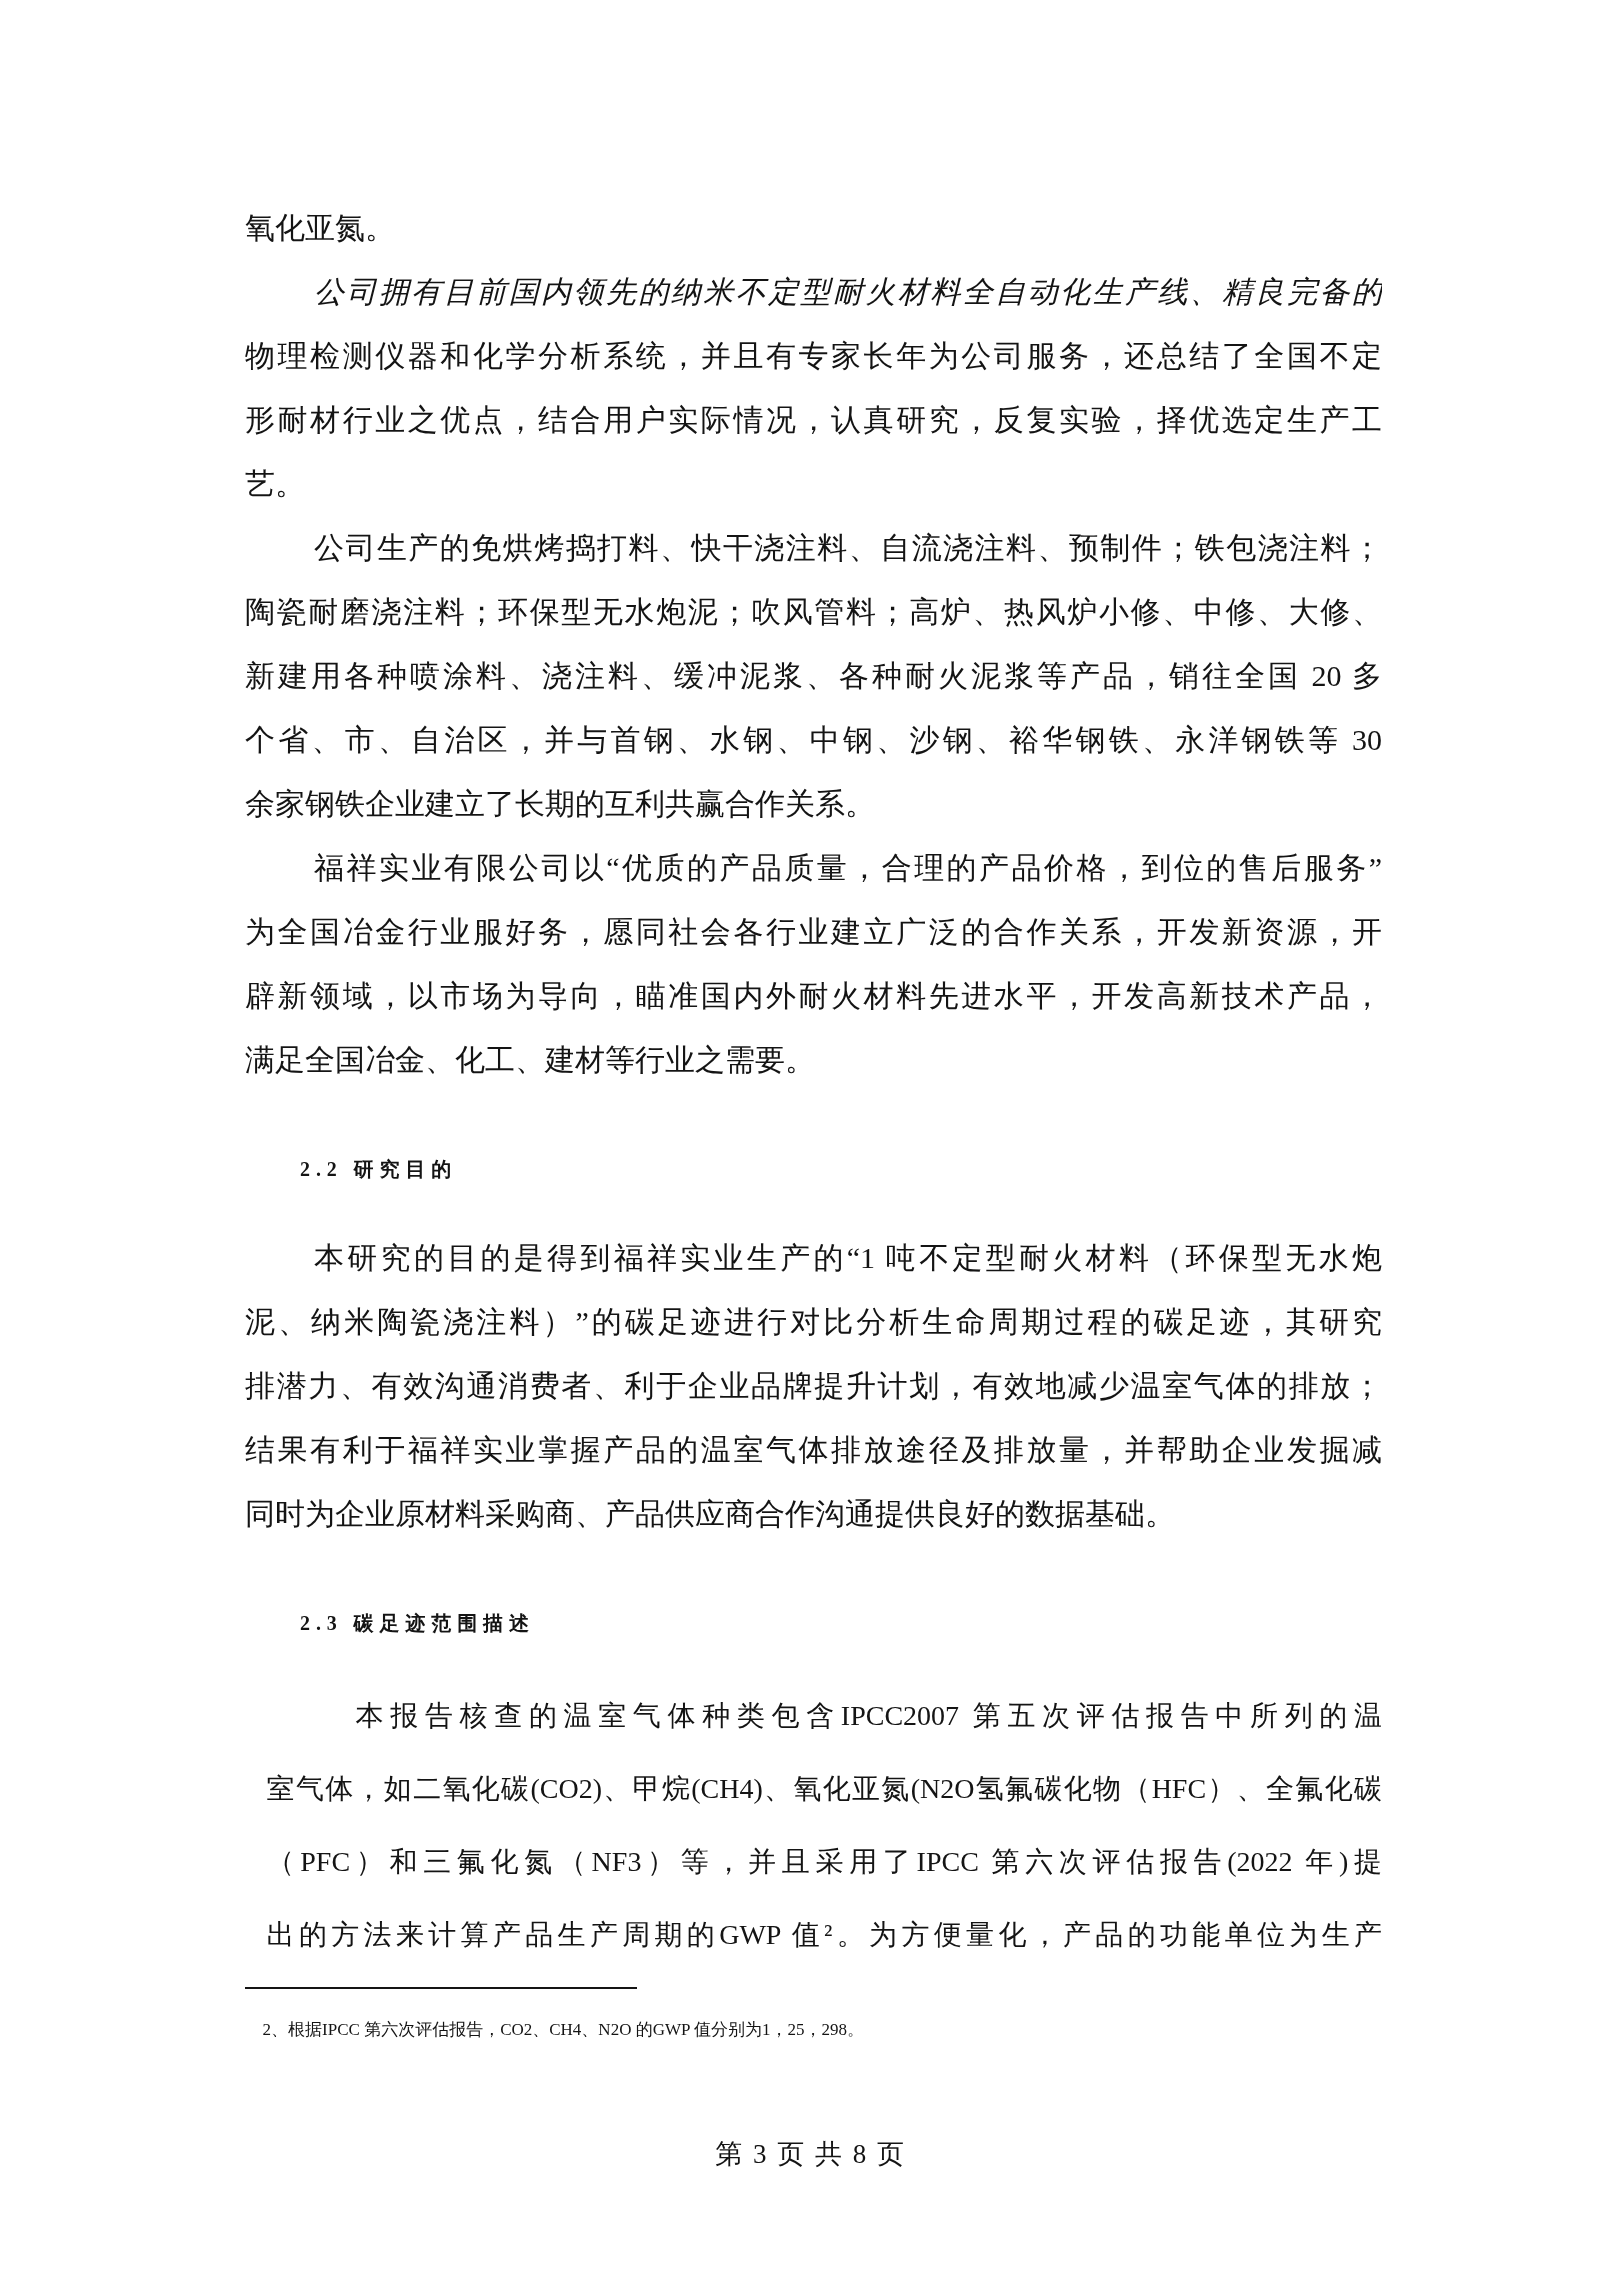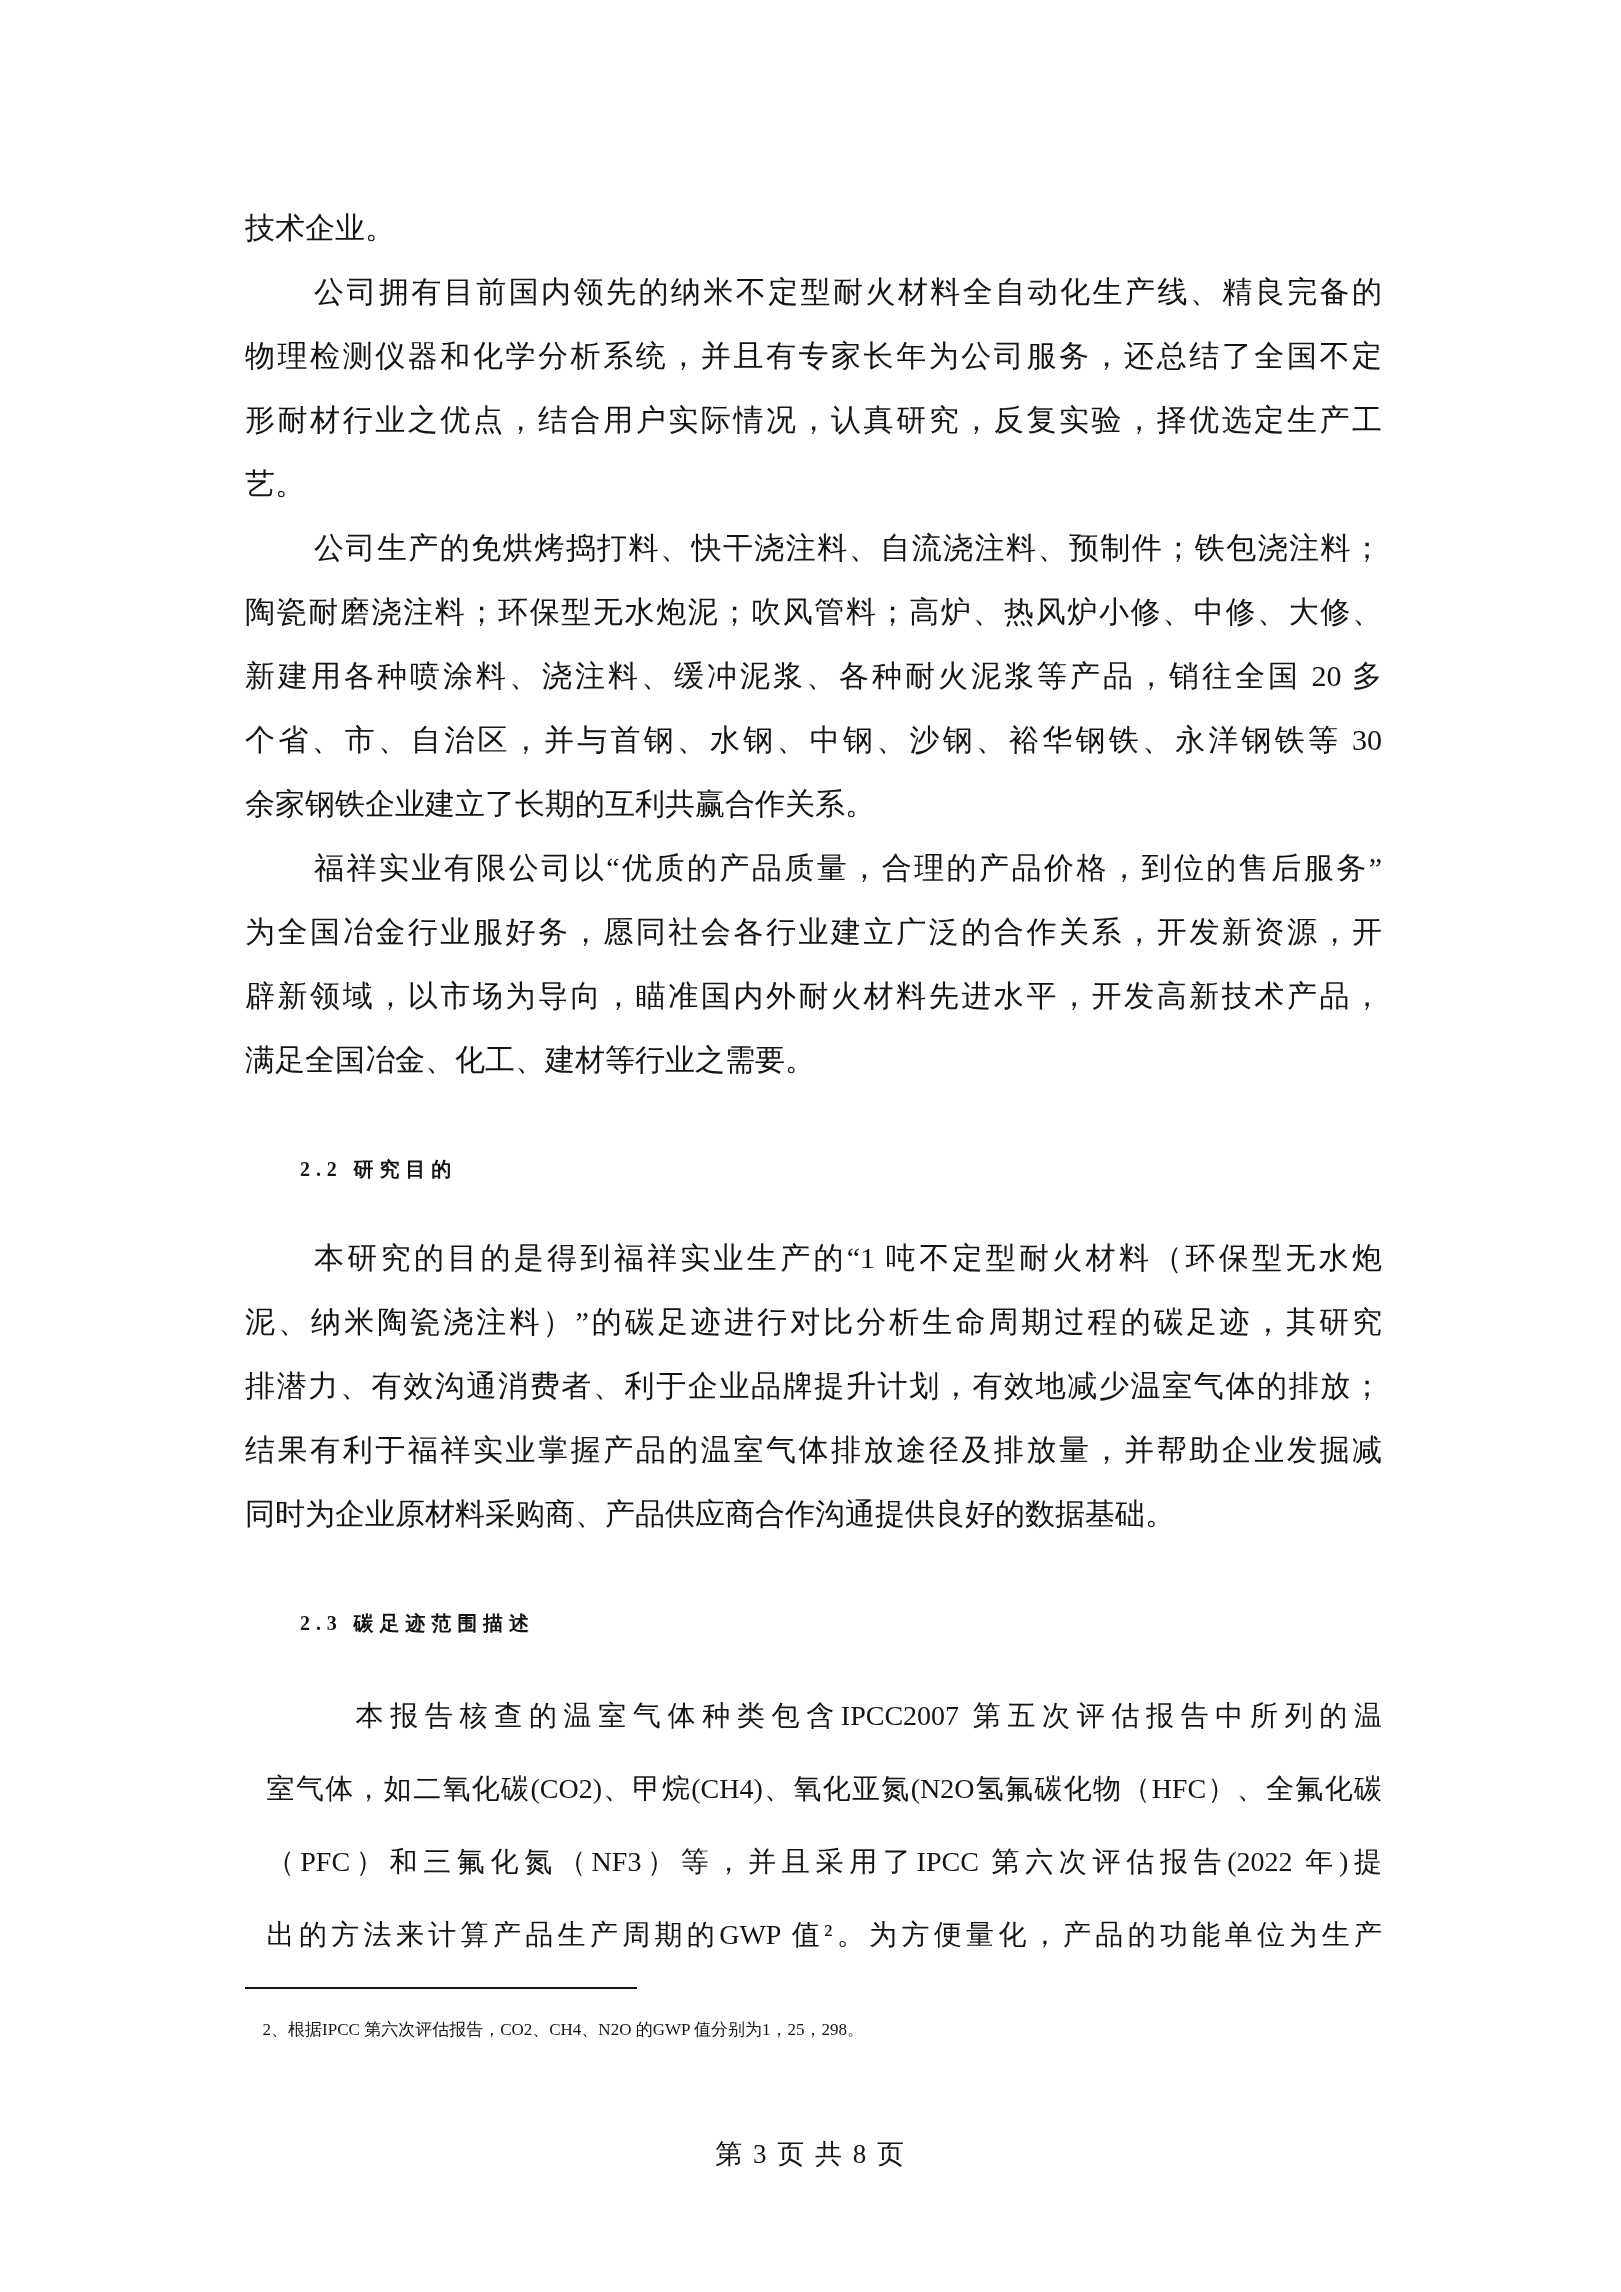--- a/index.html
+++ b/index.html
@@ -89,24 +89,24 @@
 </style>
 </head>
 <body>
 
 <div class="page">
 
   <div class="content">
 
     <div id="blocks-container">
         <div class="block body">
-          <div class="line">技术企业。</div>
+          <div class="line">氧化亚氮。</div>
         </div>
         <div class="block body">
-          <div class="line full" style="text-indent: 69px;">公司拥有目前国内领先的纳米不定型耐火材料全自动化生产线、精良完备的</div>
+          <div class="line full" style="text-indent: 69px; font-style: italic;">公司拥有目前国内领先的纳米不定型耐火材料全自动化生产线、精良完备的</div>
           <div class="line full">物理检测仪器和化学分析系统，并且有专家长年为公司服务，还总结了全国不定</div>
           <div class="line full">形耐材行业之优点，结合用户实际情况，认真研究，反复实验，择优选定生产工</div>
           <div class="line">艺。</div>
         </div>
         <div class="block body">
           <div class="line full" style="text-indent: 69px;">公司生产的免烘烤捣打料、快干浇注料、自流浇注料、预制件；铁包浇注料；</div>
           <div class="line full">陶瓷耐磨浇注料；环保型无水炮泥；吹风管料；高炉、热风炉小修、中修、大修、</div>
           <div class="line full">新建用各种喷涂料、浇注料、缓冲泥浆、各种耐火泥浆等产品，销往全国 20 多</div>
           <div class="line full">个省、市、自治区，并与首钢、水钢、中钢、沙钢、裕华钢铁、永洋钢铁等 30</div>
           <div class="line">余家钢铁企业建立了长期的互利共赢合作关系。</div>

